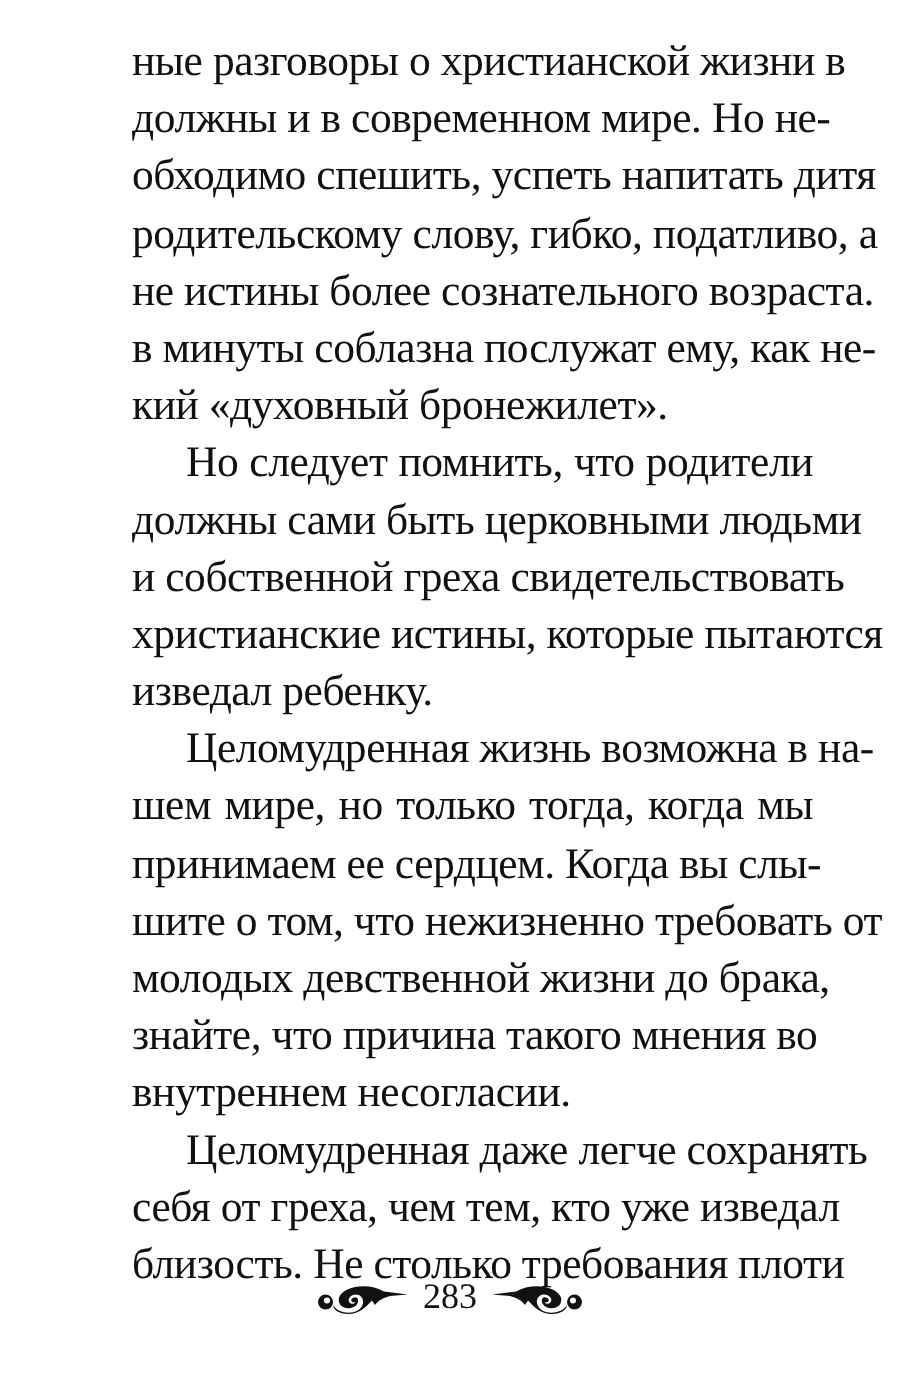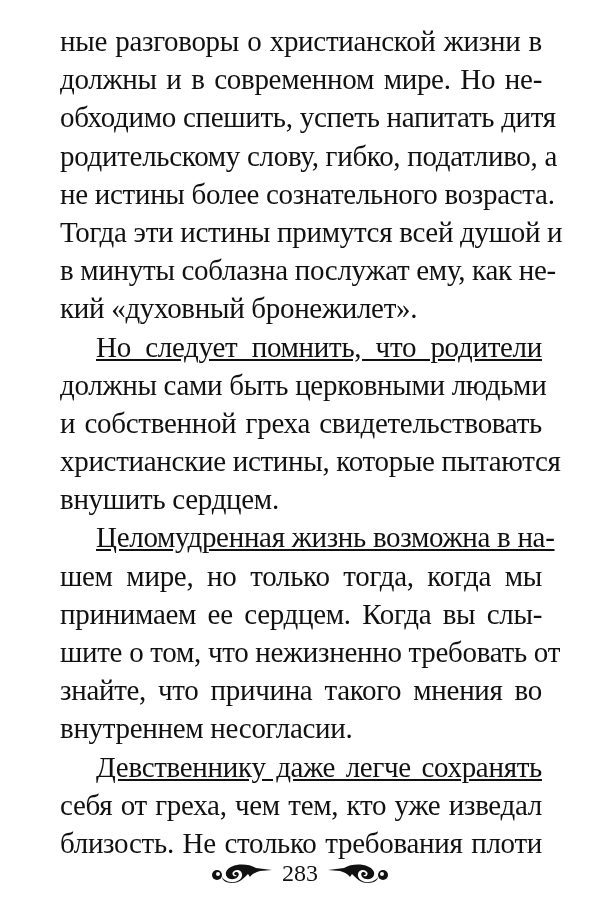--- a/index.html
+++ b/index.html
@@ -22,36 +22,36 @@
       width: 482px;
     }
     .line {
       height: 38.2px;
       line-height: 38.2px;
       font-size: 29px;
       white-space: nowrap;
       text-align: justify;
       text-align-last: justify;
       letter-spacing: -0.3px;
+      margin-left: 28px;
     }
     .line.last {
       text-align-last: left;
     }
     .line.indent {
       padding-left: 36px;
-      text-decoration: underline;
     }
     .footer {
       position: absolute;
       left: 0;
       right: 0;
       top: 853px;
       height: 40px;
       display: flex;
-      align-items: center;
+      align-items: flex-start;
       justify-content: center;
       gap: 8px;
     }
     .page-number {
       font-size: 24px;
       line-height: 24px;
       font-family: "Liberation Serif", serif;
       color: #111111;
     }
     .ornament svg {
@@ -61,38 +61,38 @@
 </head>
 <body>
 
 <div class="page-text">
 
   <div class="line">ные разговоры о христианской жизни в</div>
   <div class="line">должны и в современном мире. Но не-</div>
   <div class="line">обходимо спешить, успеть напитать дитя</div>
   <div class="line">родительскому слову, гибко, податливо, а</div>
   <div class="line">не истины более сознательного возраста.</div>
-  <div class="line">Тогда эти истины примутся всей душой и</div>
   <div class="line">в минуты соблазна послужат ему, как не-</div>
   <div class="line last">кий «духовный бронежилет».</div>
 
   <div class="line indent">Но следует помнить, что родители</div>
   <div class="line">должны сами быть церковными людьми</div>
   <div class="line">и собственной греха свидетельствовать</div>
   <div class="line">христианские истины, которые пытаются</div>
-  <div class="line last">внушить сердцем.</div>
+  <div class="line last">изведал ребенку.</div>
 
   <div class="line indent">Целомудренная жизнь возможна в на-</div>
   <div class="line">шем мире, но только тогда, когда мы</div>
   <div class="line">принимаем ее сердцем. Когда вы слы-</div>
   <div class="line">шите о том, что нежизненно требовать от</div>
+  <div class="line">молодых девственной жизни до брака,</div>
   <div class="line">знайте, что причина такого мнения во</div>
   <div class="line last">внутреннем несогласии.</div>
 
-  <div class="line indent">Девственнику даже легче сохранять</div>
+  <div class="line indent">Целомудренная даже легче сохранять</div>
   <div class="line">себя от греха, чем тем, кто уже изведал</div>
   <div class="line">близость. Не столько требования плоти</div>
 
 </div>
 
 <div class="footer">
   <span class="ornament">
     <svg width="64" height="26" viewBox="0 0 64 26">
 
       <circle cx="7" cy="15" r="5" fill="#111"></circle>

